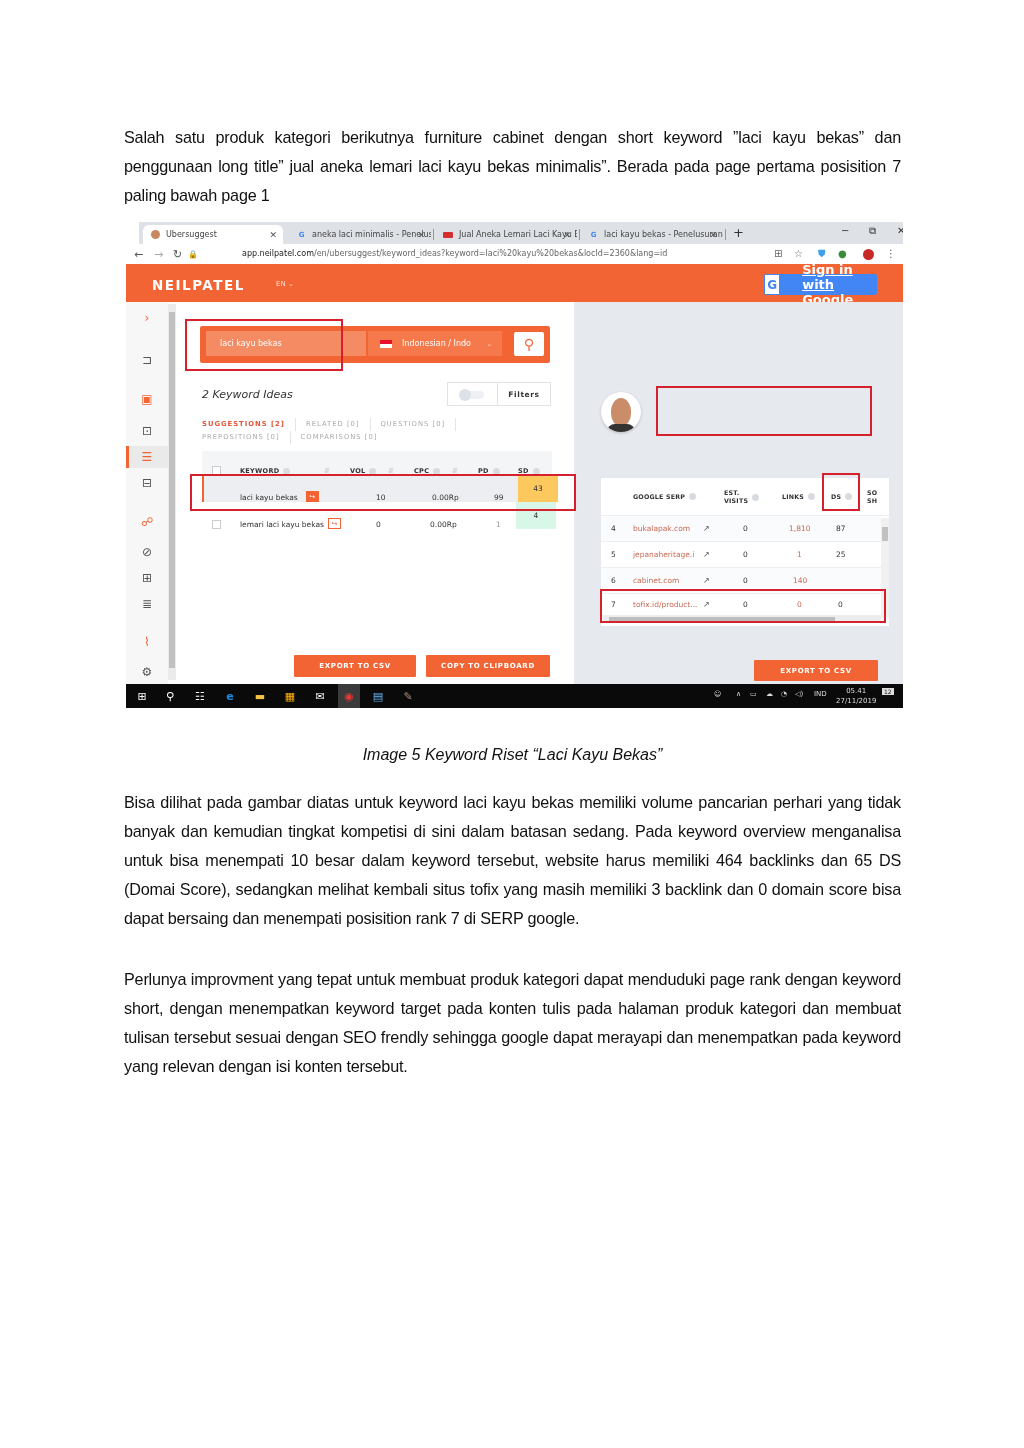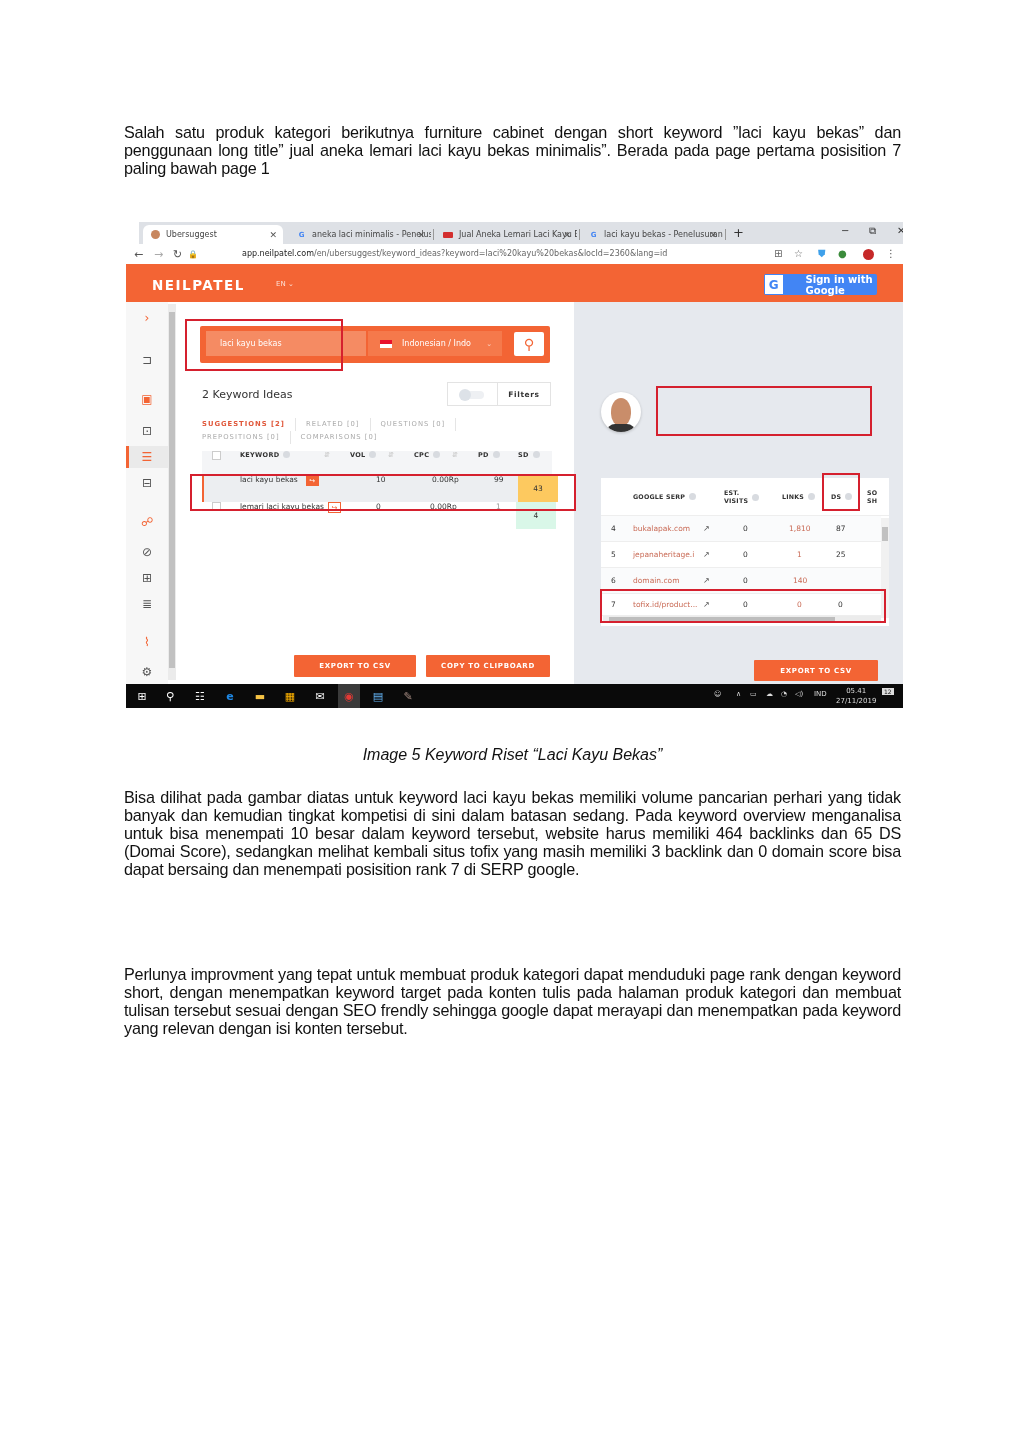--- a/index.html
+++ b/index.html
@@ -1,19 +1,19 @@
 <!DOCTYPE html>
 <html><head>
 <meta charset="utf-8">
 <style>
   * { box-sizing: border-box; margin: 0; padding: 0; }
   html, body { width: 1024px; height: 1448px; background: #ffffff; }
   body { position: relative; font-family: "Liberation Sans", sans-serif; color: #000; overflow: hidden; }
 
-  .para { position: absolute; left: 124px; width: 777px; font-family: "Liberation Sans", sans-serif; font-size: 16.2px; line-height: 18px; text-align: justify; color: #111; letter-spacing: -0.2px; }
+  .para { position: absolute; left: 124px; width: 777px; font-family: "Liberation Sans", sans-serif; font-size: 16.2px; line-height: 29px; text-align: justify; color: #111; letter-spacing: -0.2px; }
   .para.last-left { text-align-last: left; }
   #p1 { top: 123px; }
   #p2 { top: 788px; }
   #p3 { top: 965px; }
   .caption { position: absolute; top: 746px; left: 124px; width: 777px; text-align: center; font-style: italic; font-size: 16px; color: #111; }
 
   
   .shot { position: absolute; left: 126px; top: 222px; width: 777px; height: 486px; background: #fff; overflow: hidden; font-family: "DejaVu Sans", sans-serif; }
 
   
@@ -31,56 +31,56 @@
   .url { position: absolute; left: 72px; top: 5px; font-size: 8px; color: #666; white-space: nowrap; }
   .url b { color: #222; font-weight: normal; padding-left: 44px; }
   .tool-ic { position: absolute; top: 4px; font-size: 10px; }
 
   
   .apphead { position: absolute; left: 0; top: 44px; width: 777px; height: 36px; background: #f36434; }
   .logo { position: absolute; left: 26px; top: 11px; color: #fff; font-size: 13.5px; letter-spacing: 1.5px; font-weight: bold; }
   .lang { position: absolute; left: 150px; top: 14px; color: #fde0d5; font-size: 7px; }
   .gsign { position: absolute; left: 638px; top: 8px; height: 21px; width: 113px; background: #4285f4; display: flex; border-radius: 2px; }
   .gsign .g { width: 27px; background: #fff; margin: 1px; display: flex; align-items: center; justify-content: center; font-weight: bold; font-size: 12px; color: #4285f4; }
-  .gsign .t { color: #fff; font-size: 10px; font-weight: bold; display: flex; align-items: center; padding-left: 22px; }
+  .gsign .t { color: #fff; font-size: 13px; font-weight: bold; display: flex; align-items: center; padding-left: 22px; text-decoration: underline; }
 
   
   .sidebar { position: absolute; left: 0; top: 80px; width: 42px; height: 382px; background: #f7f7f7; }
   .sb-icon { position: absolute; left: 12px; width: 18px; height: 16px; font-size: 12px; color: #555; text-align: center; line-height: 16px; }
   .sb-icon.orange { color: #f36434; }
   .sb-active { position: absolute; left: 0; top: 144px; width: 42px; height: 22px; background: #eaeaea; border-left: 3px solid #f36434; }
   .vscroll { position: absolute; left: 42px; top: 82px; width: 8px; height: 376px; background: #ebebeb; }
   .vscroll .thumb { position: absolute; left: 1px; top: 8px; width: 6px; height: 356px; background: #c1c1c1; }
 
   
   .leftmain { position: absolute; left: 50px; top: 80px; width: 398px; height: 382px; background: #fff; }
   .searchwrap { position: absolute; left: 74px; top: 104px; width: 350px; height: 37px; background: #f36434; border-radius: 2px; }
   .kw-input { position: absolute; left: 6px; top: 5px; width: 160px; height: 25px; background: #f58b63; border: none; color: #fff; font-size: 8px; padding-left: 14px; font-family: "DejaVu Sans", sans-serif; outline: none; }
   .lang-select { position: absolute; left: 168px; top: 5px; width: 134px; height: 25px; background: #f5794b; color: #fff; font-size: 8px; display: flex; align-items: center; padding-left: 12px; }
   .flag { width: 12px; height: 8px; margin-right: 10px; background: linear-gradient(#e8112d 50%, #fff 50%); }
   .lang-select .chev { position: absolute; right: 10px; font-size: 7px; color: #fbd3c3; }
   .search-btn { position: absolute; left: 314px; top: 6px; width: 30px; height: 24px; background: #fff; border-radius: 2px; display: flex; align-items: center; justify-content: center; color: #f36434; font-size: 14px; font-weight: bold; }
 
-  .ideas-title { position: absolute; left: 76px; top: 166px; font-size: 11px; color: #333; }
+  .ideas-title { position: absolute; left: 76px; top: 166px; font-size: 11px; color: #333; font-style: italic; }
   .filterbox { position: absolute; left: 321px; top: 160px; width: 104px; height: 24px; border: 1px solid #e3e3e3; display: flex; }
   .toggle { width: 50px; border-right: 1px solid #e3e3e3; position: relative; }
   .toggle .trk { position: absolute; left: 12px; top: 8px; width: 24px; height: 8px; background: #eef0f3; border-radius: 4px; }
   .toggle .knb { position: absolute; left: 11px; top: 6px; width: 12px; height: 12px; background: #dde2e8; border-radius: 50%; }
   .filters-btn { flex: 1; font-size: 7.5px; font-weight: bold; color: #333; display: flex; align-items: center; justify-content: center; letter-spacing: 0.6px; }
 
   .subtabs { position: absolute; left: 76px; top: 196px; width: 300px; font-size: 6.8px; letter-spacing: 1px; color: #aaa; line-height: 13px; }
   .subtabs span { display: inline-block; margin-right: 10px; padding-right: 10px; border-right: 1px solid #e5e5e5; }
   .subtabs span.on { color: #e0573a; font-weight: bold; }
   .subtabs span:last-child { border-right: none; }
 
   .kwtable { position: absolute; left: 76px; top: 229px; width: 350px; font-size: 7.5px; color: #333; }
   .kwrow { position: relative; height: 27px; display: flex; align-items: center; }
   .kwrow.head { background: #f4f5f7; height: 24px; font-weight: bold; font-size: 6.5px; letter-spacing: 0.3px; }
   .kwrow.sel { background: #eceef1; border-left: 2px solid #f36434; }
-  .cell { position: absolute; top: 0; height: 100%; display: flex; align-items: flex-start; }
+  .cell { position: absolute; top: 0; height: 100%; display: flex; align-items: flex-end; }
   .chk { width: 9px; height: 9px; border: 1px solid #ccc; background: #fff; }
   .q { display: inline-block; width: 7px; height: 7px; border-radius: 50%; background: #d8dbe0; margin-left: 4px; }
   .sortic { color: #ccc; font-size: 7px; }
   .goto { display: inline-flex; width: 13px; height: 11px; align-items: center; justify-content: center; font-size: 7px; margin-left: 8px; }
   .goto.fill { background: #f36434; color: #fff; }
   .goto.line { border: 1px solid #f36434; color: #f36434; }
   .sd-badge { width: 40px; height: 100%; display: flex; align-items: center; justify-content: center; }
 
   .btn-orange { position: absolute; height: 22px; background: #f36434; color: #fff; font-size: 7px; font-weight: bold; letter-spacing: 0.7px; display: flex; align-items: center; justify-content: center; border-radius: 1px; }
 
@@ -318,21 +318,21 @@
         <div class="row" style="top:64px;background:#fff;">
           <div class="c" style="left:10px;">5</div>
           <div class="c link" style="left:32px;">jepanaheritage.i</div>
           <div class="c ext" style="left:102px;">↗</div>
           <div class="c" style="left:142px;">0</div>
           <div class="c link" style="left:196px;">1</div>
           <div class="c" style="left:235px;">25</div>
         </div>
         <div class="row" style="top:90px;">
           <div class="c" style="left:10px;">6</div>
-          <div class="c link" style="left:32px;">domain.com</div>
+          <div class="c link" style="left:32px;">cabinet.com</div>
           <div class="c ext" style="left:102px;">↗</div>
           <div class="c" style="left:142px;">0</div>
           <div class="c link" style="left:192px;">140</div>
           <div class="c" style="left:235px;margin-top:32px;">17</div>
         </div>
         <div class="row" style="top:116px;background:#fff;height:22px;">
           <div class="c" style="left:10px;">7</div>
           <div class="c link" style="left:32px;">tofix.id/product...</div>
           <div class="c ext" style="left:102px;">↗</div>
           <div class="c" style="left:142px;">0</div>

